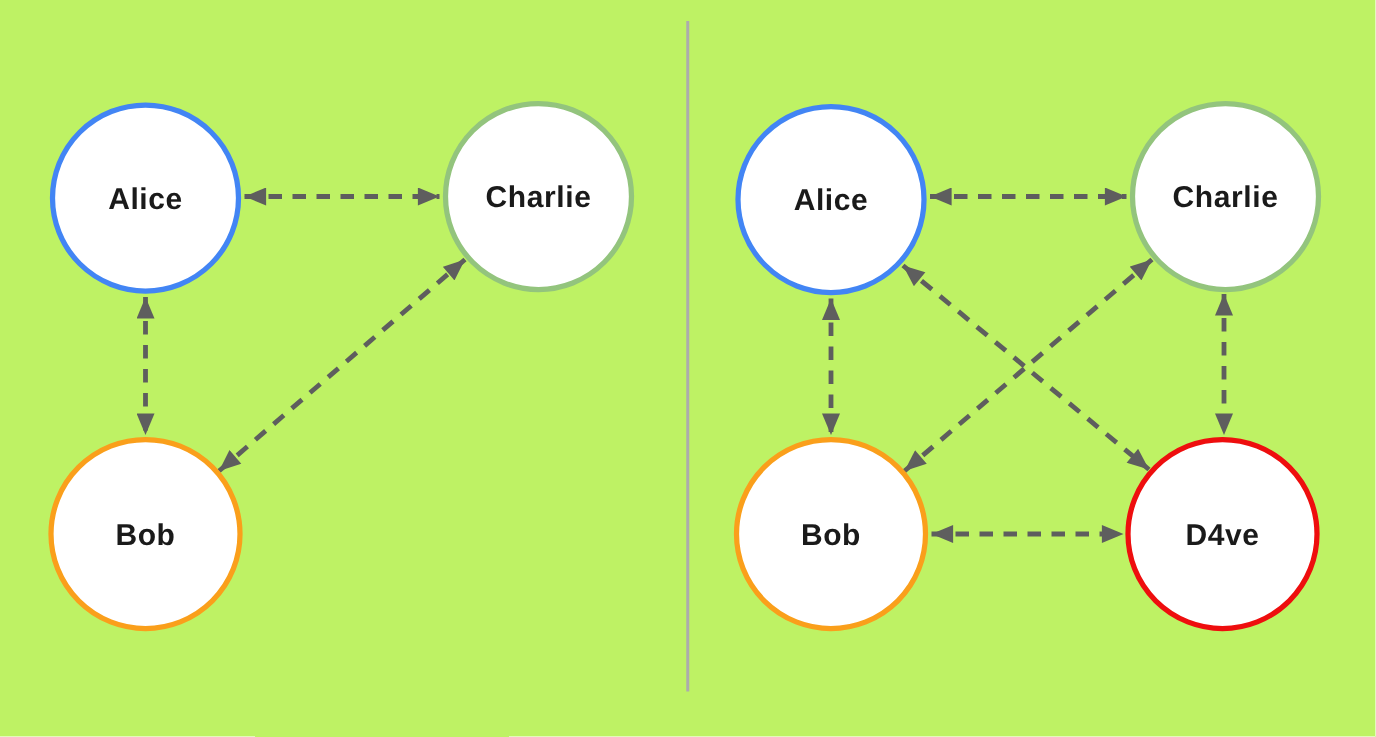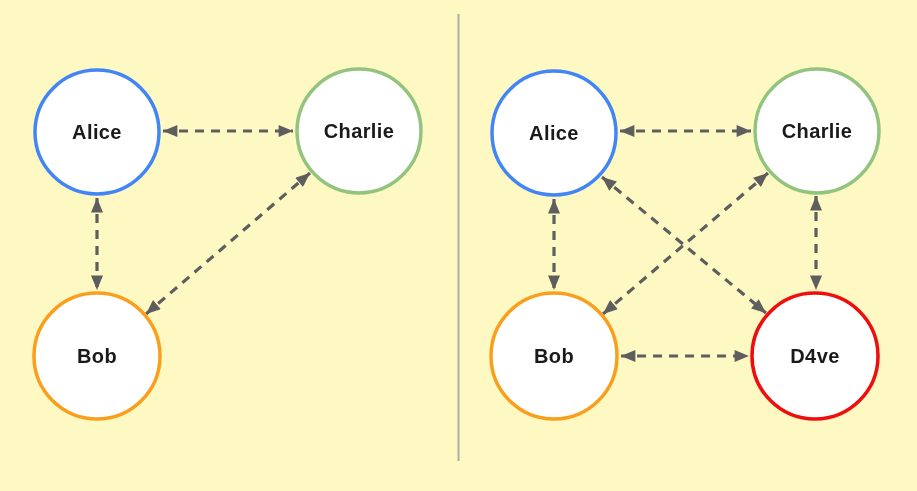--- a/index.html
+++ b/index.html
@@ -1,20 +1,20 @@
 <!DOCTYPE html>
 <html><head>
 <meta charset="utf-8">
 <style>
   html, body { margin: 0; padding: 0; background: #ffffff; }
   .canvas-wrap {
     position: relative;
     width: 917px;
     height: 491px;
-    background: #fef9c3;
+    background: #bef264;
     overflow: hidden;
     font-family: "Liberation Sans", sans-serif;
   }
   svg { display: block; }
   .edge {
     fill: none;
     stroke-width: 3.2;
     stroke-dasharray: 9 7;
     stroke-linecap: butt;
   }

